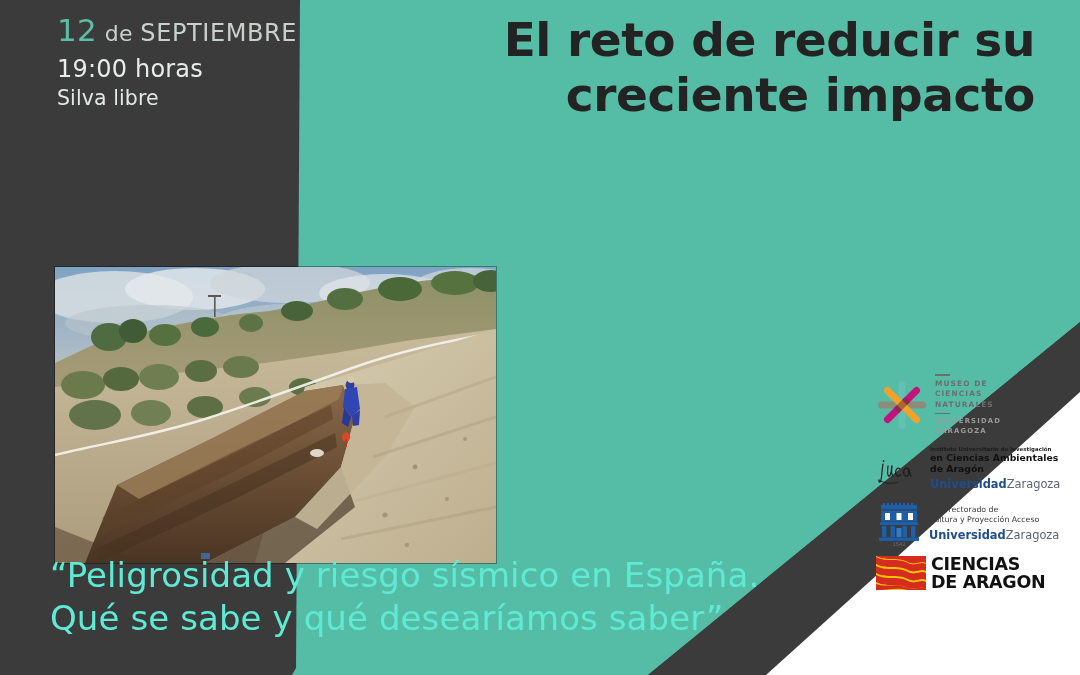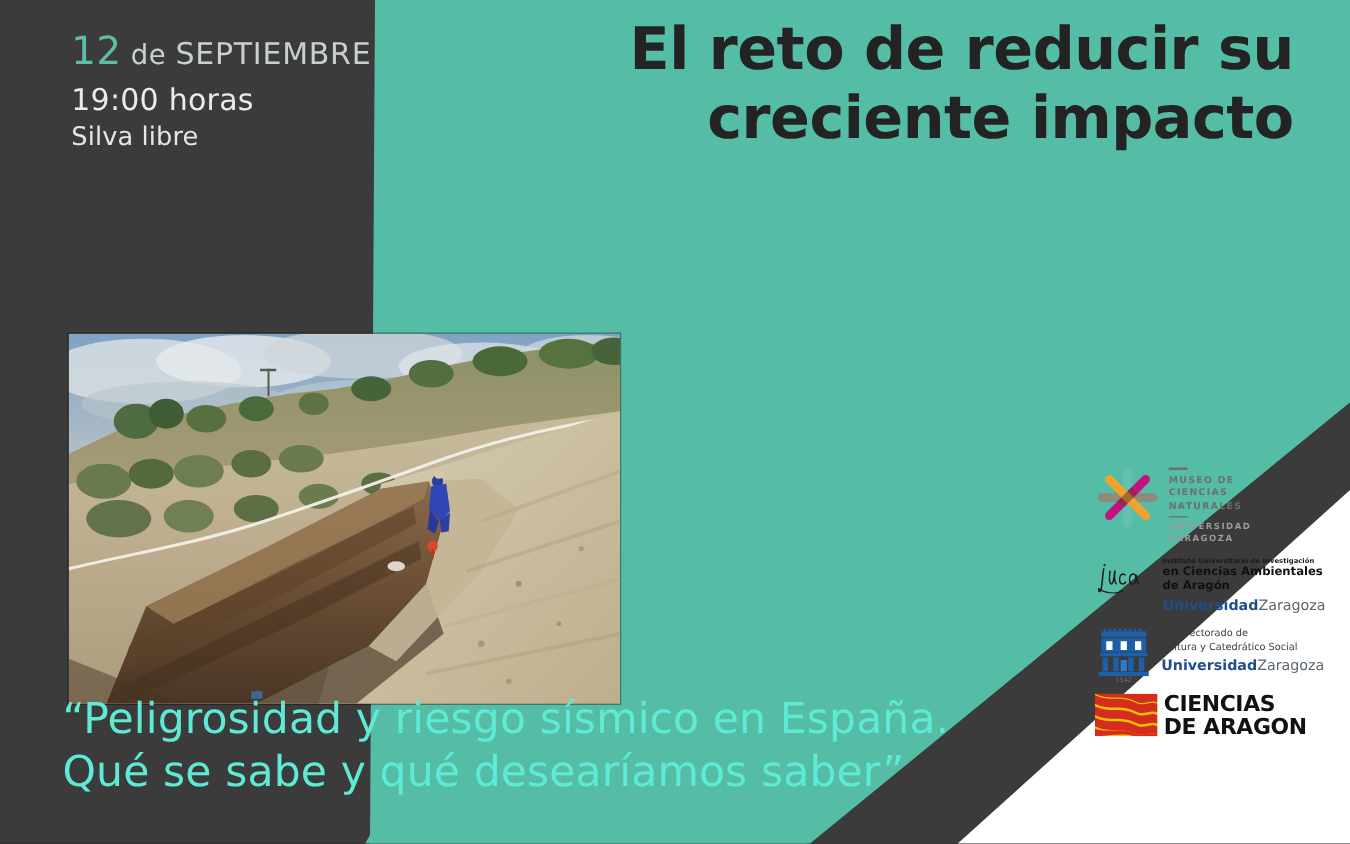--- a/index.html
+++ b/index.html
@@ -21,21 +21,21 @@
     position: absolute;
     inset: 0;
     width: 1080px;
     height: 675px;
   }
 
   
   .date-block {
     position: absolute;
     left: 57px;
-    top: 24px;
+    top: 13px;
     z-index: 5;
   }
   .date-line1 {
     font-family: "DejaVu Sans", sans-serif;
     font-size: 27px;
     letter-spacing: 0.4px;
     line-height: 1.15;
     color: #cfd6d2;
     white-space: nowrap;
   }
@@ -144,21 +144,21 @@
   
   .logo-panel {
     position: absolute;
     left: 876px;
     top: 372px;
     width: 196px;
     z-index: 8;
   }
   .logo-row {
     display: flex;
-    align-items: flex-start;
+    align-items: center;
     margin-bottom: 9px;
   }
 
   
   .museo-mark { width: 52px; height: 52px; flex: 0 0 52px; }
   .museo-text {
     margin-left: 7px;
     color: #6d6e70;
     font-size: 7.4px;
     line-height: 1.45;
@@ -411,21 +411,21 @@
         <rect x="6" y="24" width="4.5" height="11" fill="#1d5fa8"></rect>
         <rect x="14.5" y="24" width="4.5" height="11" fill="#1d5fa8"></rect>
         <rect x="26.5" y="24" width="4.5" height="11" fill="#1d5fa8"></rect>
         <rect x="35" y="24" width="4.5" height="11" fill="#1d5fa8"></rect>
         <rect x="20.5" y="26" width="5" height="9" fill="#2f7dc9"></rect>
         <rect x="3" y="35.5" width="40" height="3.4" fill="#1d5fa8"></rect>
         <text x="23" y="43.6" font-family="DejaVu Sans, sans-serif" font-size="5.2" fill="#6b7278" text-anchor="middle">1542</text>
       </svg>
       <div class="vice-text">
         <div class="vice-l1">Vicerrectorado de</div>
-        <div class="vice-l2">Cultura y Catedrático Social</div>
+        <div class="vice-l2">Cultura y Proyección Acceso</div>
         <div class="vice-uni"><span class="uz-bold">Universidad</span><span class="uz-light">Zaragoza</span></div>
       </div>
     </div>
 
     <div class="logo-row">
       <svg class="gob-mark" viewBox="0 0 50 34">
         <rect x="0" y="0" width="50" height="34" fill="#f2c500"></rect>
         <path d="M0,0 C12,6 20,0 32,6 C40,10 44,4 50,7 L50,0 Z" fill="#d62b1f"></path>
         <path d="M0,8 C12,14 20,8 32,14 C40,18 44,12 50,15 L50,8 C44,5 40,11 32,7 C20,1 12,7 0,1 Z" fill="#d62b1f"></path>
         <path d="M0,17 C12,23 20,17 32,23 C40,27 44,21 50,24 L50,17 C44,14 40,20 32,16 C20,10 12,16 0,10 Z" fill="#d62b1f"></path>

